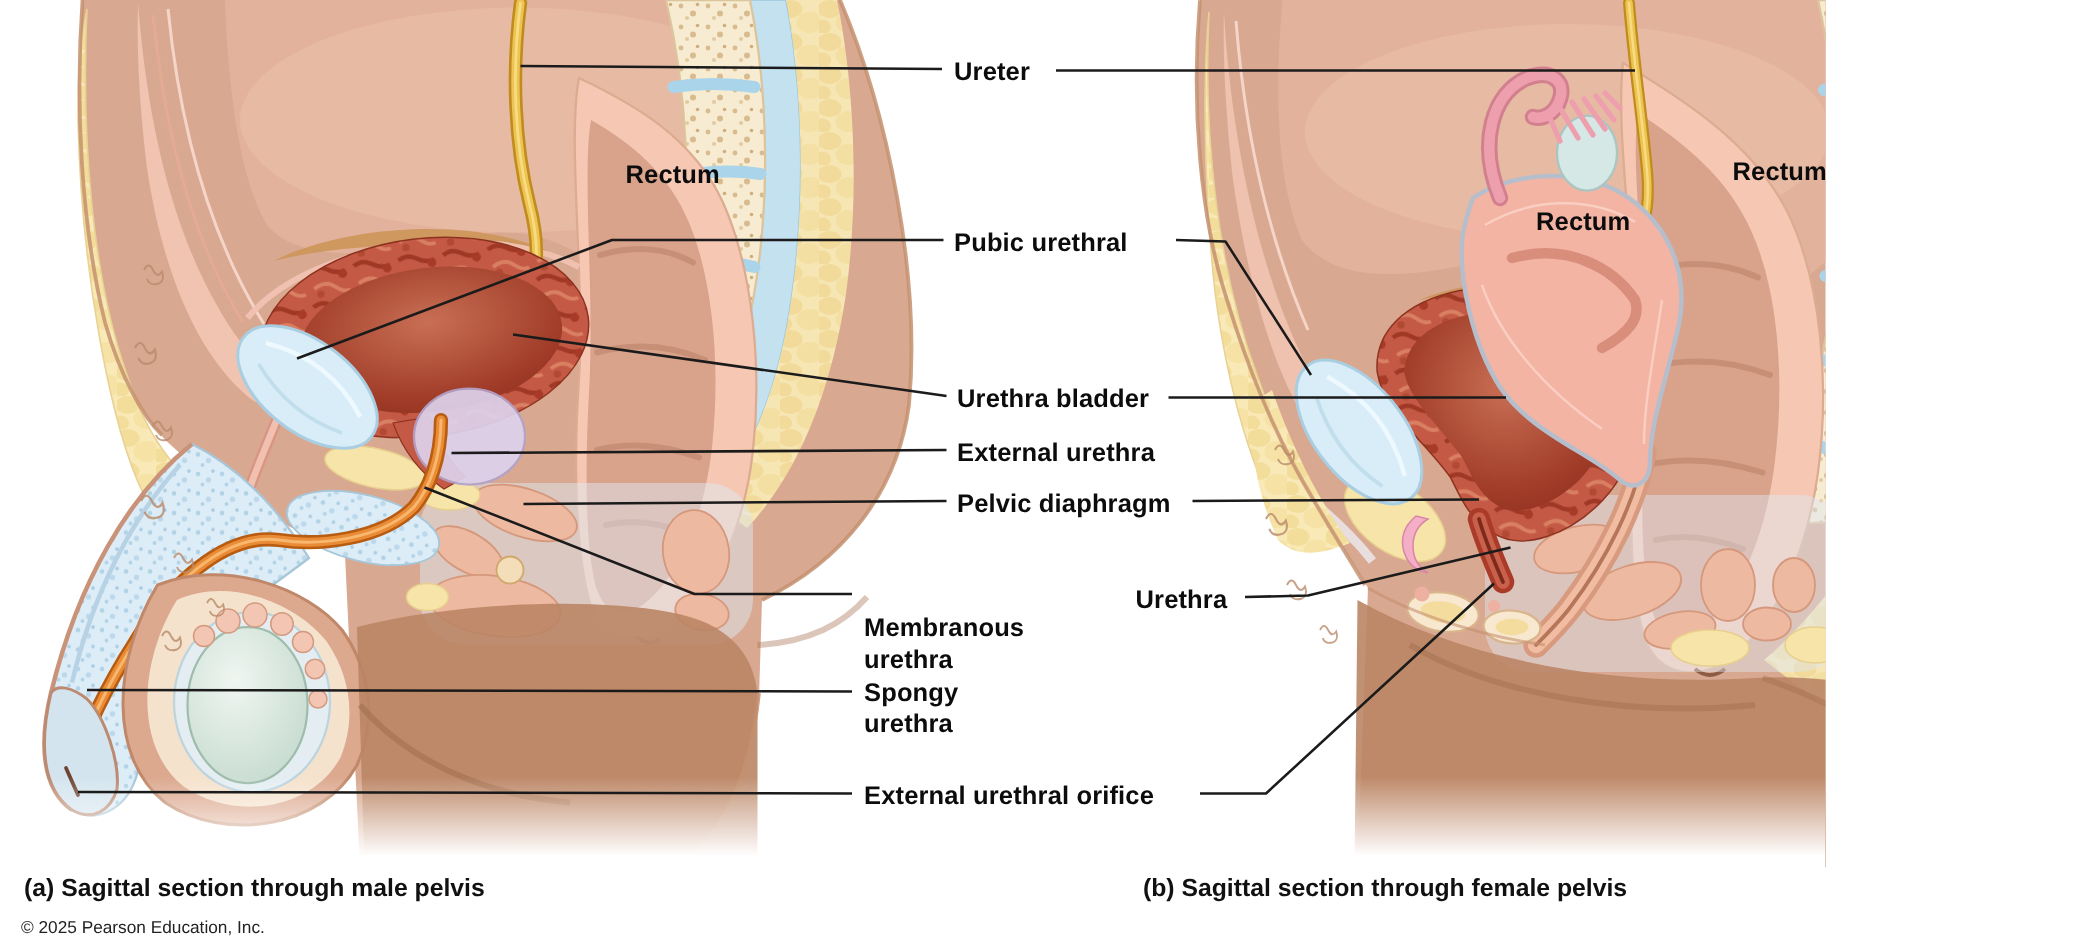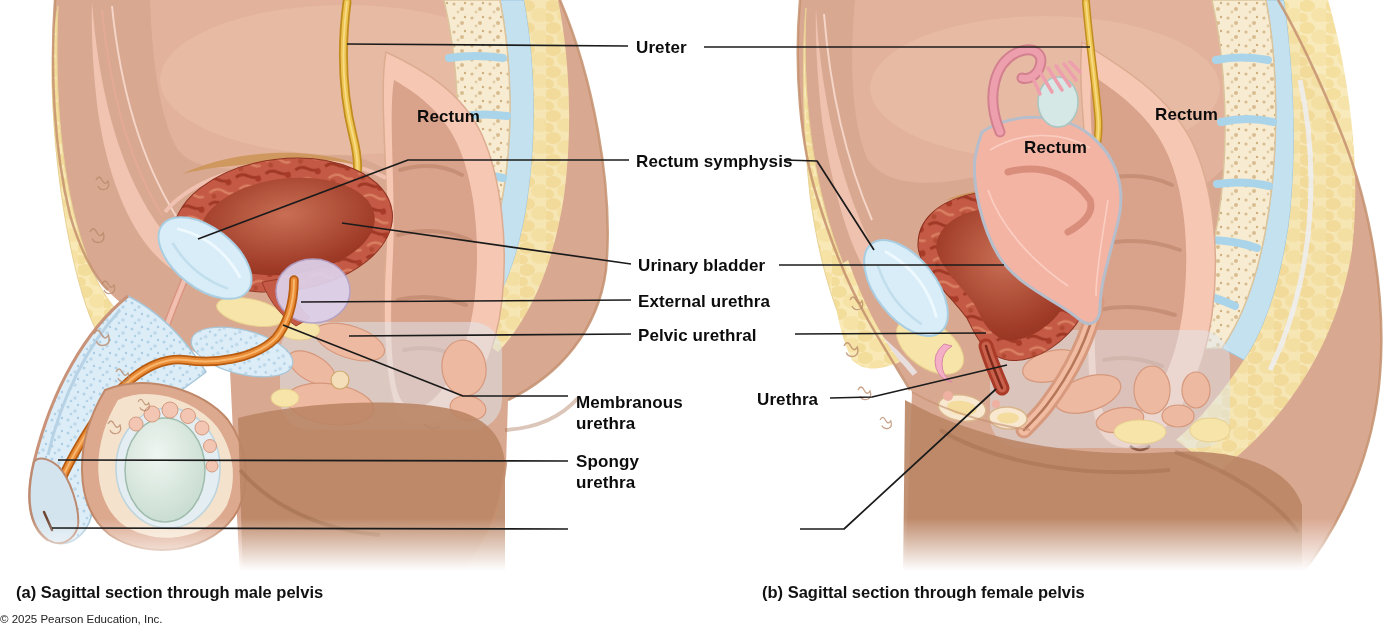--- a/index.html
+++ b/index.html
@@ -1,16 +1,16 @@
 <!DOCTYPE html>
 <html><head>
 <meta charset="utf-8">
 <style>
   html,body{margin:0;padding:0;background:#fff;}
-  .canvas{position:relative;width:1385px;height:633px;background:#fff;overflow:hidden;
+  .canvas{position:relative;width:1217px;height:633px;background:#fff;overflow:hidden;
           font-family:"Liberation Sans","DejaVu Sans",sans-serif;}
   .art{position:absolute;top:0;}
   #male-art{left:0;}
   #female-art{left:770px;}
   .overlay{position:absolute;left:0;top:0;pointer-events:none;}
   .lbl{position:absolute;font-size:17px;font-weight:bold;color:#0c0c0c;line-height:21px;
        white-space:pre-line;letter-spacing:.1px;}
   .lbl.plain{font-weight:700;}
   .cap{position:absolute;font-size:16.5px;font-weight:bold;color:#111;}
   .copyright{position:absolute;font-size:11.5px;color:#222;font-weight:400;}
@@ -407,26 +407,27 @@
       <path d="M568,461 L58,460"></path>
       <path d="M568,529 L52,528"></path>
       <path d="M800,529 L844,529 L996,389"></path>
     </g>
   </svg>
 
   <div class="lbl" style="left:636px;top:37px">Ureter</div>
   <div class="lbl plain" style="left:417px;top:106px">Rectum</div>
   <div class="lbl plain" style="left:1155px;top:104px">Rectum</div>
   <div class="lbl plain" style="left:1024px;top:137px">Rectum</div>
-  <div class="lbl plain" style="left:636px;top:151px">Rectum symphysis</div>
-  <div class="lbl" style="left:638px;top:255px">Urinary bladder</div>
+  <div class="lbl plain" style="left:636px;top:151px">Pubic urethral</div>
+  <div class="lbl" style="left:638px;top:255px">Urethra bladder</div>
   <div class="lbl" style="left:638px;top:291px">External urethra</div>
-  <div class="lbl" style="left:638px;top:325px">Pelvic urethral</div>
-  <div class="lbl" style="left:576px;top:392px">Membranous
+  <div class="lbl" style="left:638px;top:325px">Pelvic diaphragm</div>
+  <div class="lbl" style="left:576px;top:408px">Membranous
 urethra</div>
   <div class="lbl" style="left:757px;top:389px">Urethra</div>
   <div class="lbl" style="left:576px;top:451px">Spongy
 urethra</div>
+  <div class="lbl" style="left:576px;top:520px">External urethral orifice</div>
 
   <div class="cap" style="left:762px;top:583px">(b) Sagittal section through female pelvis</div>
   <div class="cap" style="left:16px;top:583px">(a) Sagittal section through male pelvis</div>
-  <div class="copyright" style="left:0;top:613px">© 2025 Pearson Education, Inc.</div>
+  <div class="copyright" style="left:14px;top:613px">© 2025 Pearson Education, Inc.</div>
 </div>
 
 </body></html>

